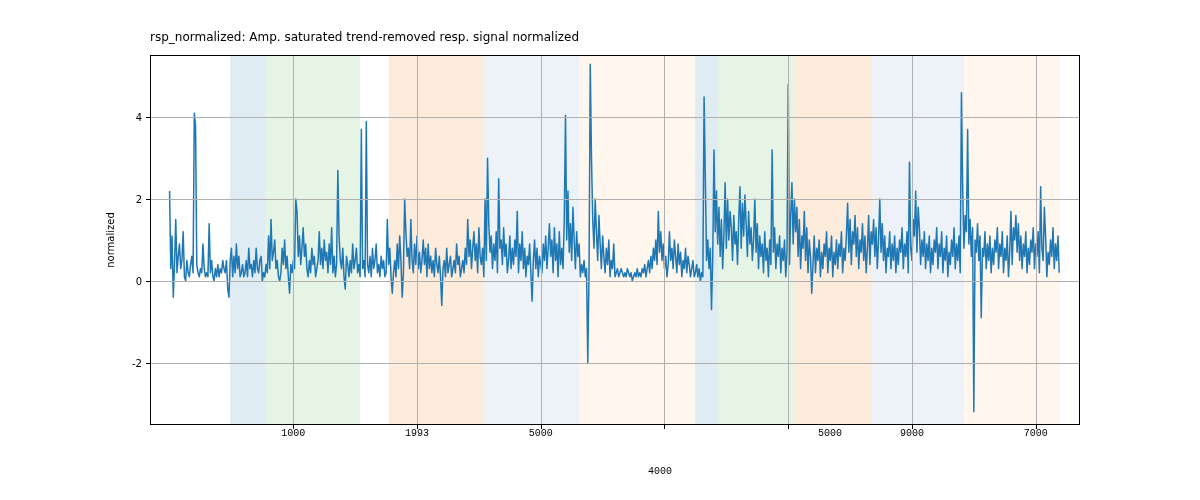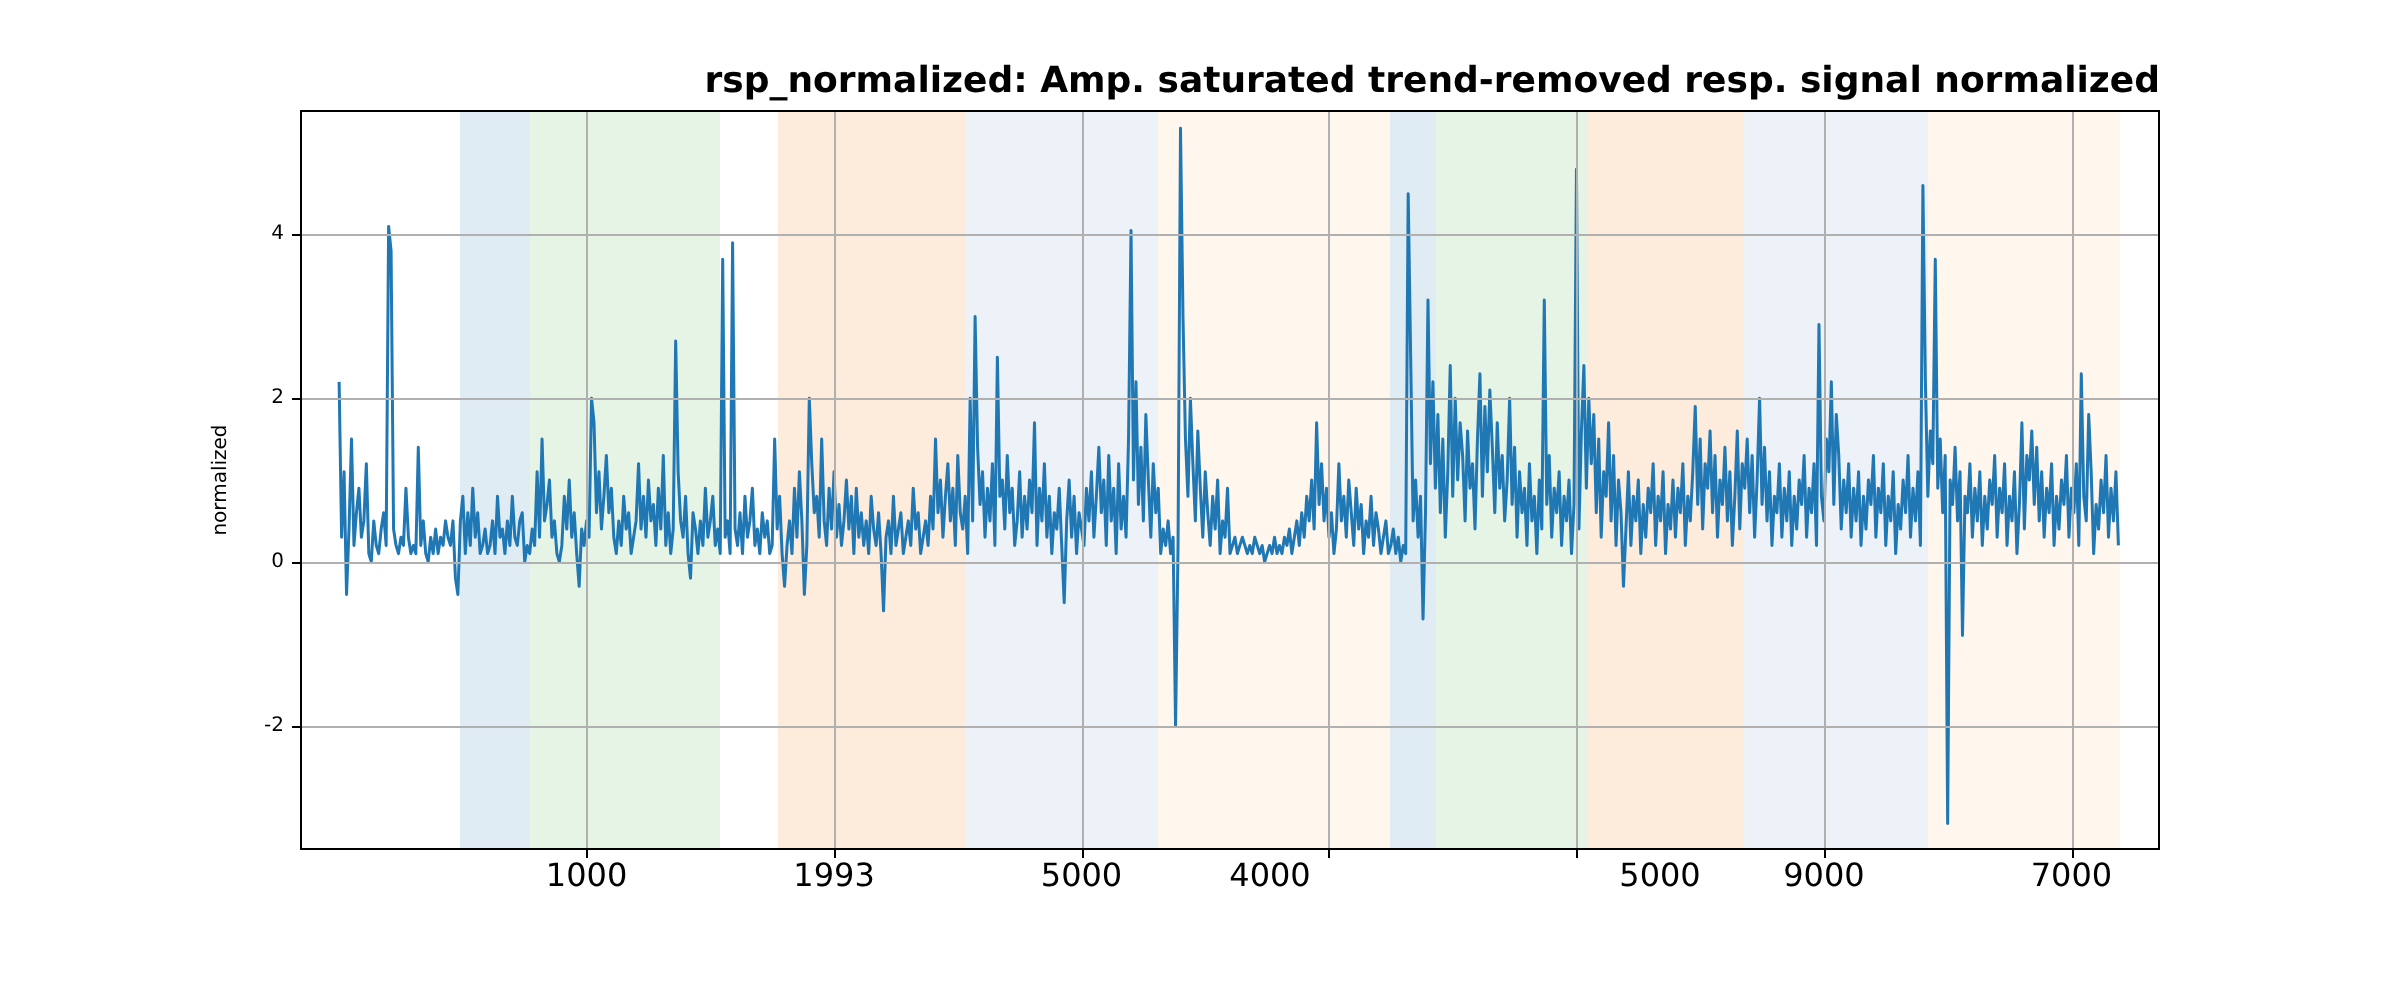--- a/index.html
+++ b/index.html
@@ -26,23 +26,22 @@
     border: 1px solid #000000;
     background: #ffffff;
     box-sizing: border-box;
     overflow: hidden;
   }
   .title {
     position: absolute;
     top: 30px;
     left: 150px;
     width: 930px;
-    text-align: right;
-    font-size: 18px;
-    font-weight: bold;
+    text-align: left;
+    font-size: 12px;
   }
   .xlabel {
     position: absolute;
     top: 445px;
     left: 150px;
     width: 930px;
     text-align: center;
     font-size: 10px;
   }
   .ylabel {
@@ -62,22 +61,23 @@
     width: 40px;
     text-align: right;
     font-size: 10px;
     transform: translateY(-50%);
   }
   .xtick-label {
     position: absolute;
     top: 428px;
     width: 50px;
     text-align: center;
-    font-size: 16px;
+    font-size: 10px;
     transform: translateX(-50%);
+    font-family: Liberation Mono, monospace;
   }
   .tick {
     position: absolute;
     background: #000000;
   }
   .gridline-h {
     position: absolute;
     left: 0;
     right: 0;
     height: 0;
@@ -155,21 +155,21 @@
     <div class="ytick-label" style="top: 199.111px;">2</div>
     <div class="tick" style="left: 146px; top: 199.111px; width: 4px; height: 1px;"></div>
     <div class="ytick-label" style="top: 117.333px;">4</div>
     <div class="tick" style="left: 146px; top: 117.333px; width: 4px; height: 1px;"></div>
     <div class="xtick-label" style="left: 293.293px;">1000</div>
     <div class="tick" style="left: 293.293px; top: 425px; width: 1px; height: 4px;"></div>
     <div class="xtick-label" style="left: 417.027px;">1993</div>
     <div class="tick" style="left: 417.027px; top: 425px; width: 1px; height: 4px;"></div>
     <div class="xtick-label" style="left: 540.76px;">5000</div>
     <div class="tick" style="left: 540.76px; top: 425px; width: 1px; height: 4px;"></div>
-    <div class="xtick-label" style="left: 635px;">4000</div>
+    <div class="xtick-label" style="left: 660px; margin-top: 38px;">4000</div>
     <div class="tick" style="left: 664.493px; top: 425px; width: 1px; height: 4px;"></div>
     <div class="xtick-label" style="left: 830px;">5000</div>
     <div class="tick" style="left: 788.227px; top: 425px; width: 1px; height: 4px;"></div>
     <div class="xtick-label" style="left: 911.96px;">9000</div>
     <div class="tick" style="left: 911.96px; top: 425px; width: 1px; height: 4px;"></div>
     <div class="xtick-label" style="left: 1035.69px;">7000</div>
     <div class="tick" style="left: 1035.69px; top: 425px; width: 1px; height: 4px;"></div>
   </div>
 
 </body></html>

